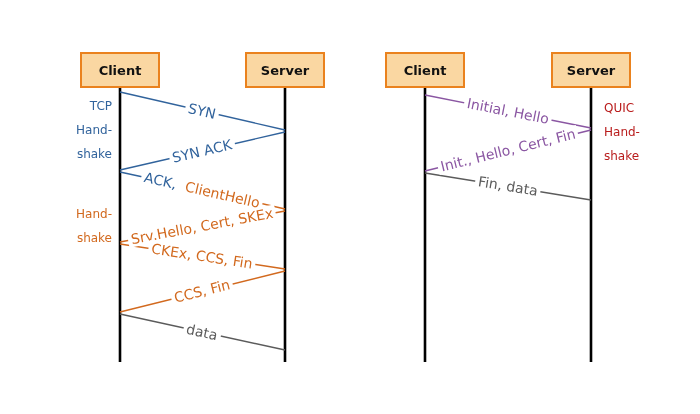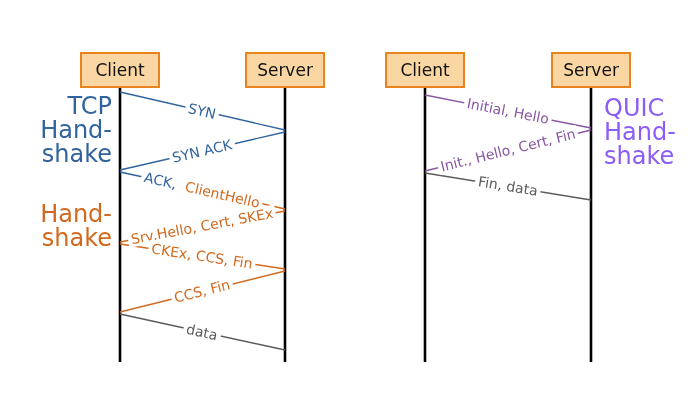--- a/index.html
+++ b/index.html
@@ -5,27 +5,27 @@
   html,body{margin:0;padding:0;background:#fff;}
   .stage{
     position:relative;width:700px;height:414px;background:#ffffff;
     font-family:"DejaVu Sans","Liberation Sans",sans-serif;overflow:hidden;
   }
   .layer{position:absolute;left:0;top:0;}
   .hbox{
     position:absolute;top:52px;width:80px;height:36px;box-sizing:border-box;
     background:#fad7a2;border:2px solid #ea821e;
     display:flex;align-items:center;justify-content:center;
-    font-weight:normal;font-size:17px;color:#111;
+    font-weight:bold;font-size:13px;color:#111;
   }
-  .side{position:absolute;font-size:24px;line-height:24px;}
+  .side{position:absolute;font-size:12px;line-height:24px;}
   .side div{white-space:nowrap;}
   .tcp-label{left:18px;top:94px;width:94px;text-align:right;color:#31639c;}
   .tls-label{left:18px;top:202px;width:94px;text-align:right;color:#d2691e;}
-  .quic-label{left:604px;top:96px;width:90px;text-align:left;color:#8b5cf6;}
+  .quic-label{left:604px;top:96px;width:90px;text-align:left;color:#b91c1c;}
   .msg{
     position:absolute;transform:translate(-50%,-50%) rotate(var(--r,0deg));
     background:#ffffff;padding:0 3px;white-space:nowrap;font-size:14px;line-height:16px;
   }
   .msg .p + .p{margin-left:0.35em;}
   .blue{color:#31639c;}
   .orange{color:#d2691e;}
   .purple{color:#8a56a2;}
   .gray{color:#5b5b5b;}
   svg line.lifeline{stroke:#000000;stroke-width:2.6;}

